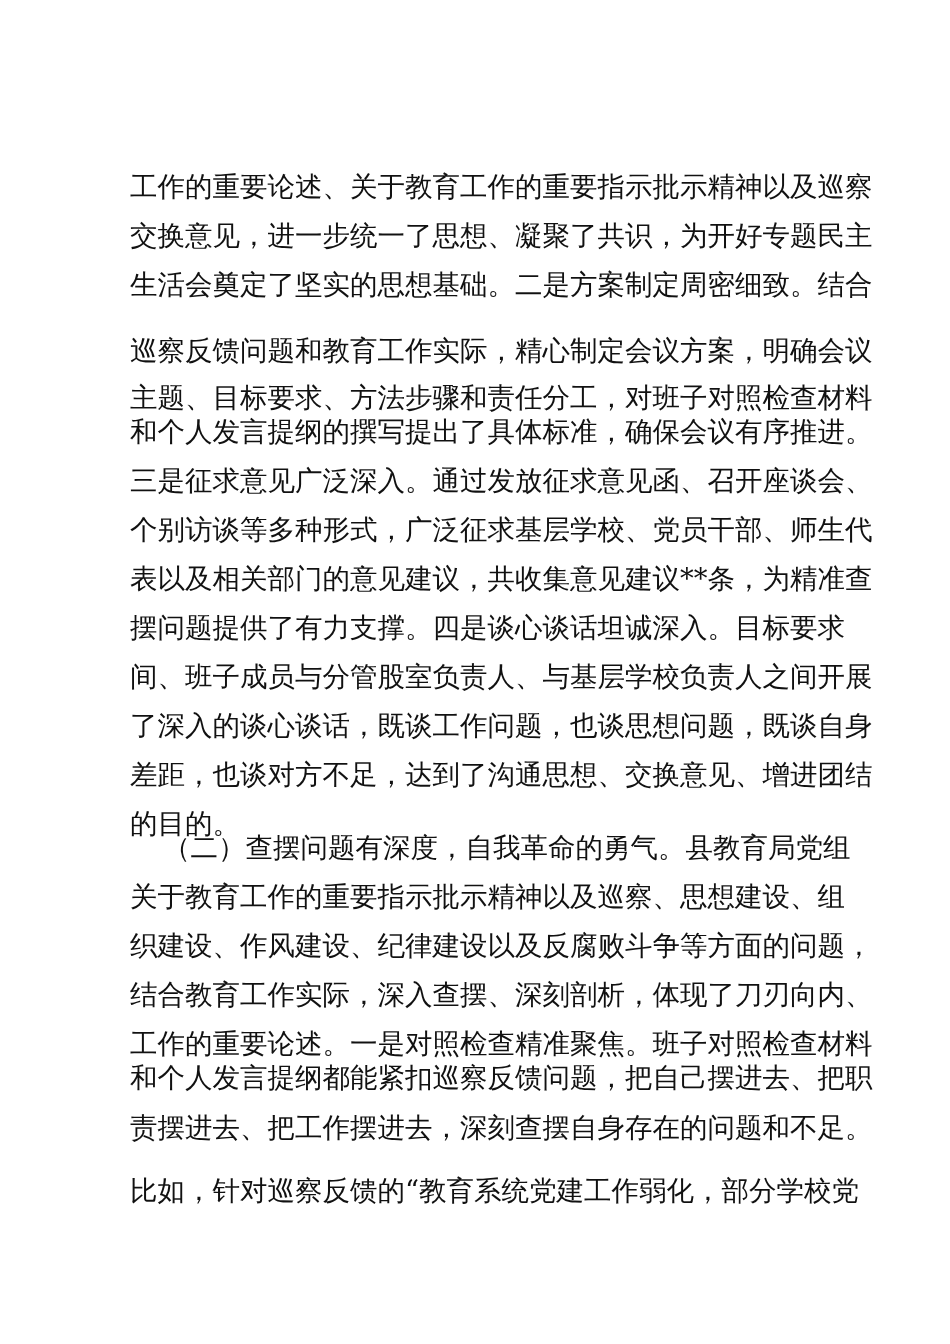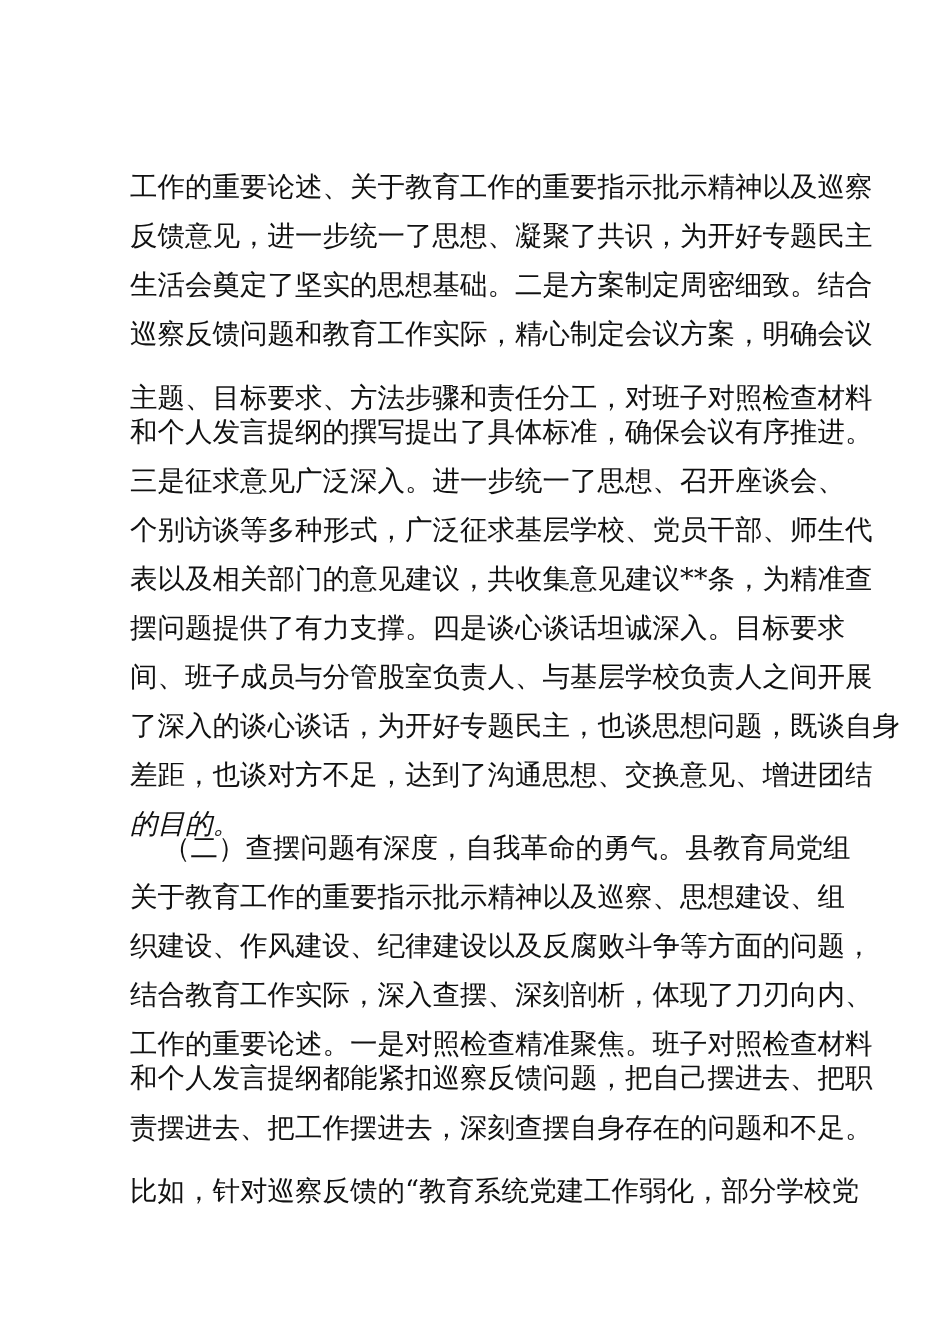--- a/index.html
+++ b/index.html
@@ -30,44 +30,43 @@
     height: 49px;
     font-size: 27.5px;
     line-height: 49px;
     white-space: nowrap;
     text-align: justify;
     text-align-last: justify;
     letter-spacing: 0px;
   }
   .line.last {
     text-align-last: left;
-    font-style: italic;
   }
   .line.indent {
     left: 163px;
     width: 657px;
   }
 </style>
 </head>
 <body>
 
 <div class="page">
   <div>
     <div class="line" style="top:162px">工作的重要论述、关于教育工作的重要指示批示精神以及巡察</div>
-    <div class="line" style="top:211px">反馈意见，进一步统一了思想、凝聚了共识，为开好专题民主</div>
+    <div class="line" style="top:211px">交换意见，进一步统一了思想、凝聚了共识，为开好专题民主</div>
     <div class="line" style="top:260px">生活会奠定了坚实的思想基础。二是方案制定周密细致。结合</div>
-    <div class="line" style="top:309px">巡察反馈问题和教育工作实际，精心制定会议方案，明确会议</div>
+    <div class="line" style="top:326px">巡察反馈问题和教育工作实际，精心制定会议方案，明确会议</div>
     <div class="line" style="top:373px">主题、目标要求、方法步骤和责任分工，对班子对照检查材料</div>
     <div class="line" style="top:407px">和个人发言提纲的撰写提出了具体标准，确保会议有序推进。</div>
-    <div class="line" style="top:456px">三是征求意见广泛深入。进一步统一了思想、召开座谈会、</div>
+    <div class="line" style="top:456px">三是征求意见广泛深入。通过发放征求意见函、召开座谈会、</div>
     <div class="line" style="top:505px">个别访谈等多种形式，广泛征求基层学校、党员干部、师生代</div>
     <div class="line" style="top:554px">表以及相关部门的意见建议，共收集意见建议**条，为精准查</div>
     <div class="line" style="top:603px">摆问题提供了有力支撑。四是谈心谈话坦诚深入。目标要求</div>
     <div class="line" style="top:652px">间、班子成员与分管股室负责人、与基层学校负责人之间开展</div>
-    <div class="line" style="top:701px">了深入的谈心谈话，为开好专题民主，也谈思想问题，既谈自身</div>
+    <div class="line" style="top:701px">了深入的谈心谈话，既谈工作问题，也谈思想问题，既谈自身</div>
     <div class="line" style="top:750px">差距，也谈对方不足，达到了沟通思想、交换意见、增进团结</div>
     <div class="line last" style="top:799px">的目的。</div>
   </div>
   <div>
     <div class="line indent" style="top:823px">（二）查摆问题有深度，自我革命的勇气。县教育局党组</div>
     <div class="line" style="top:872px">关于教育工作的重要指示批示精神以及巡察、思想建设、组</div>
     <div class="line" style="top:921px">织建设、作风建设、纪律建设以及反腐败斗争等方面的问题，</div>
     <div class="line" style="top:970px">结合教育工作实际，深入查摆、深刻剖析，体现了刀刃向内、</div>
     <div class="line" style="top:1019px">工作的重要论述。一是对照检查精准聚焦。班子对照检查材料</div>
     <div class="line" style="top:1053px">和个人发言提纲都能紧扣巡察反馈问题，把自己摆进去、把职</div>

